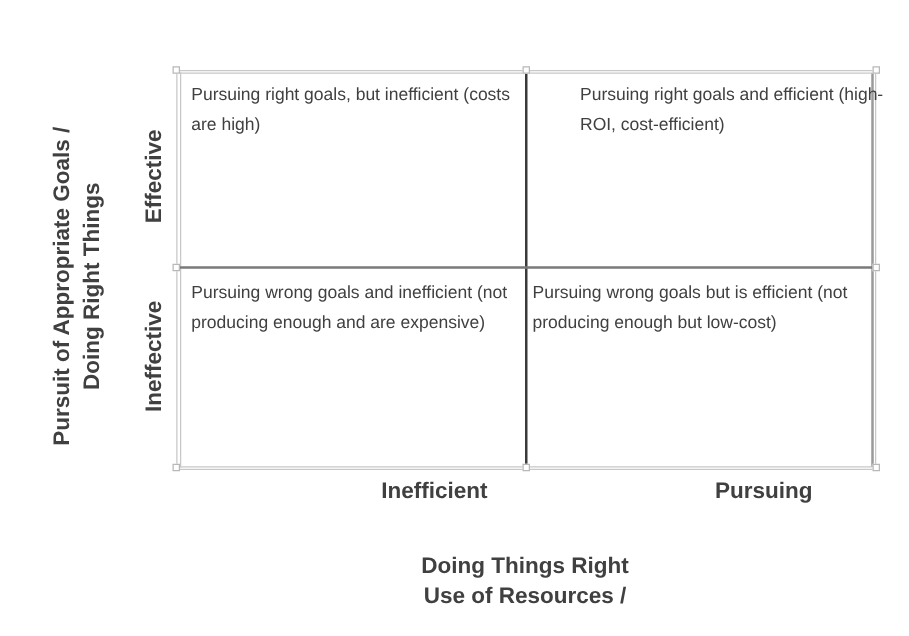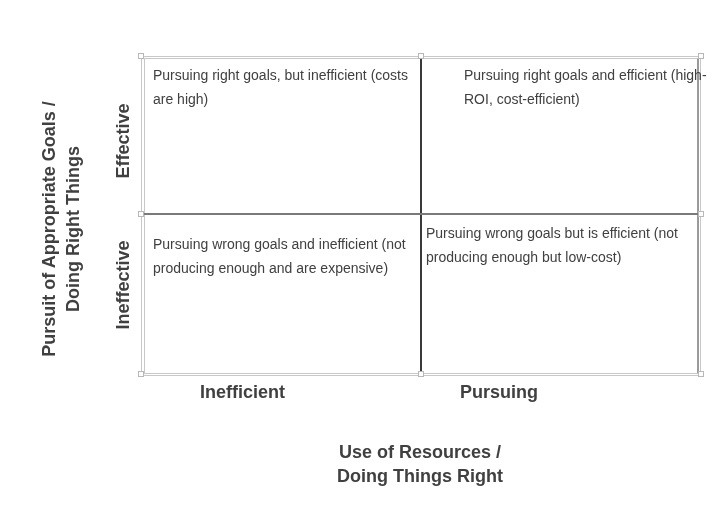--- a/index.html
+++ b/index.html
@@ -53,38 +53,38 @@
     background: #7a7a7a;
   }
   .cell {
     position: absolute;
     font-size: 14px;
     line-height: 24px;
     color: #404040;
   }
   .cell.tl { left: 153px; top: 63px; width: 262px; }
   .cell.tr { left: 431px; top: 63px; width: 262px; margin-left: 33px; }
-  .cell.bl { left: 153px; top: 232px; width: 262px; }
+  .cell.bl { left: 153px; top: 221px; width: 262px; }
   .cell.br { left: 426px; top: 221px; width: 262px; }
 
   .handle {
     position: absolute;
     width: 6px;
     height: 6px;
     background: #ffffff;
     border: 1px solid #b8b8b8;
     box-sizing: border-box;
   }
 
   .xlabel {
     position: absolute;
     font-weight: bold;
     font-size: 18px;
     color: #404040;
-    text-align: left;
+    text-align: right;
   }
   .xlabel.ineff { left: 200px; top: 382px; width: 190px; }
   .xlabel.eff   { left: 460px; top: 382px; width: 190px; }
 
   .xtitle {
     position: absolute;
     left: 270px;
     top: 440px;
     width: 300px;
     text-align: center;
@@ -145,22 +145,22 @@
 <div class="handle" style="left:698px;top:53px;"></div>
 <div class="handle" style="left:138px;top:211px;"></div>
 <div class="handle" style="left:698px;top:211px;"></div>
 <div class="handle" style="left:138px;top:371px;"></div>
 <div class="handle" style="left:418px;top:371px;"></div>
 <div class="handle" style="left:698px;top:371px;"></div>
 
 <div class="xlabel ineff">Inefficient</div>
 <div class="xlabel eff">Pursuing</div>
 <div class="xtitle">
+  <div>Doing Things Right</div>
   <div>Use of Resources /</div>
-  <div>Doing Things Right</div>
 </div>
 
 <div class="rot ylabel-eff">Effective</div>
 <div class="rot ylabel-ineff">Ineffective</div>
 <div class="rot ytitle">
   <div>Pursuit of Appropriate Goals /</div>
   <div>Doing Right Things</div>
 </div>
 
 </body></html>

